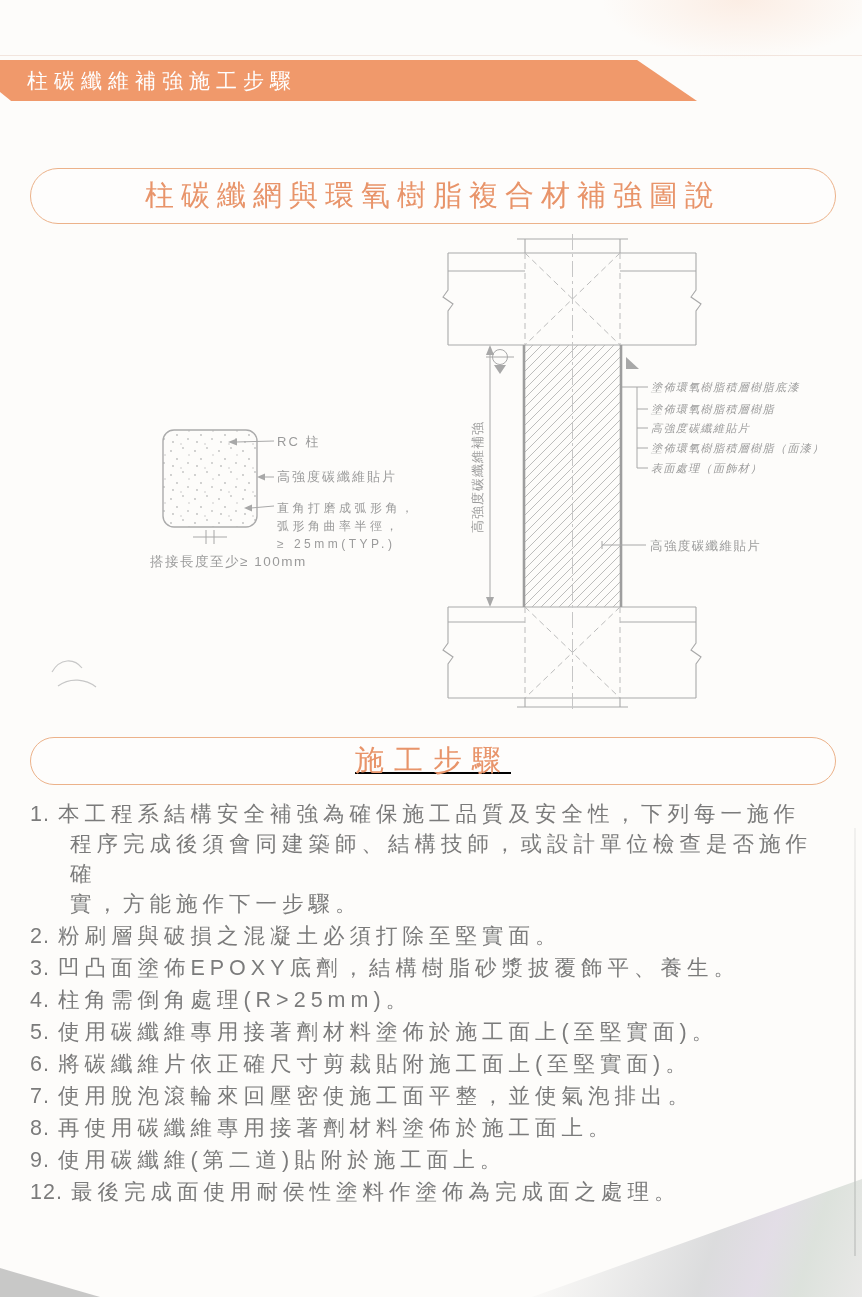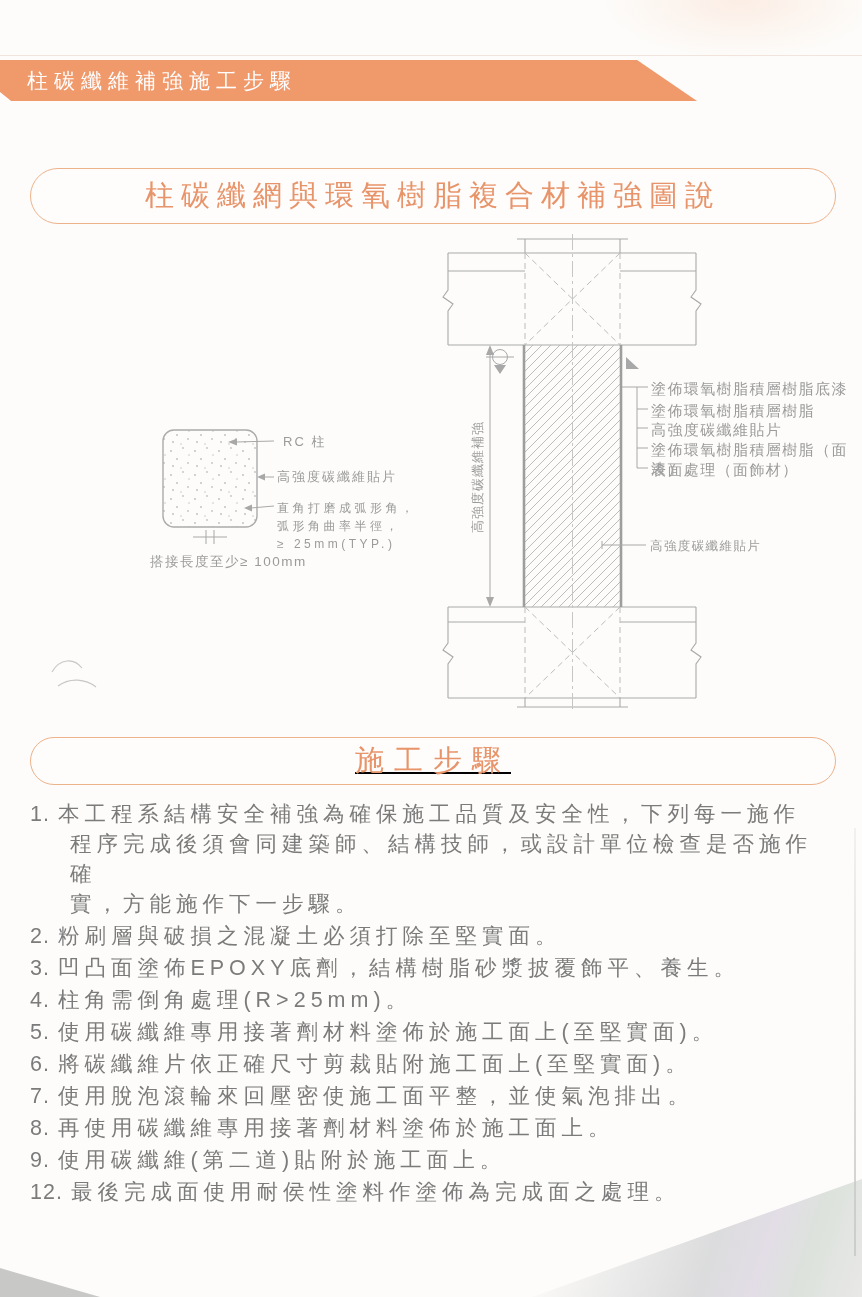--- a/index.html
+++ b/index.html
@@ -32,25 +32,25 @@
        background:rgba(255,255,255,.35);box-sizing:border-box;}
   .pill span{color:#e8946a;}
   .pill-1{top:168px;height:56px;}
   .pill-1 span{font-size:29px;letter-spacing:7px;}
   .pill-2{top:737px;height:48px;text-decoration:underline;}
   .pill-2 span{font-size:29px;letter-spacing:10px;}
 
   
   .diagram-svg{position:absolute;left:0;top:230px;}
   .dlabel{position:absolute;color:#9b9b9b;white-space:pre-line;}
-  .lb-rc{left:283px;top:433px;font-size:13px;letter-spacing:2px;}
+  .lb-rc{left:277px;top:433px;font-size:13px;letter-spacing:2px;}
   .lb-cfrp-xs{left:277px;top:468px;font-size:13px;letter-spacing:2px;}
   .lb-corner{left:277px;top:499px;font-size:12px;letter-spacing:3.5px;line-height:18px;}
   .lb-lap{left:150px;top:553px;font-size:13.5px;letter-spacing:1.5px;}
-  .lb-layer{left:651px;font-size:15px;letter-spacing:1.4px;}
+  .lb-layer{left:651px;font-size:11px;letter-spacing:1.4px;font-style:italic;}
   .lb-layer-0{top:380px;}.lb-layer-1{top:402px;text-align:right;}.lb-layer-2{top:421px;}
   .lb-layer-3{top:441px;}.lb-layer-4{top:461px;}
   .lb-cfrp-el{left:650px;top:538px;font-size:12.5px;letter-spacing:1.4px;}
   .lb-vert{left:422px;top:468px;width:112px;text-align:center;font-size:13px;
        letter-spacing:1px;transform:rotate(-90deg);}
 
   
   .steps{position:absolute;left:30px;top:799px;width:786px;margin:0;padding:0;list-style:none;}
   .step{color:#7b7b7b;font-size:21.5px;line-height:30px;letter-spacing:5px;
        padding-left:40px;text-indent:-40px;white-space:pre-line;margin:0 0 2px 0;}

